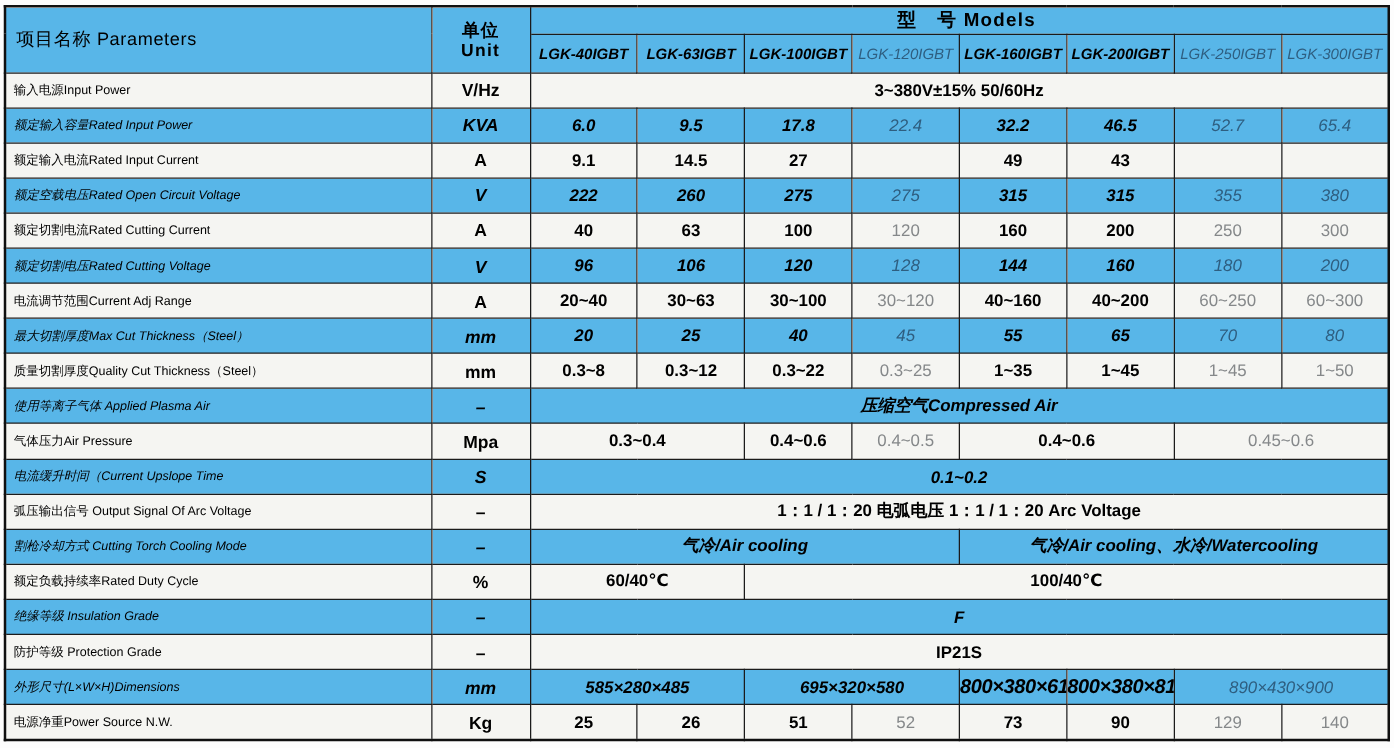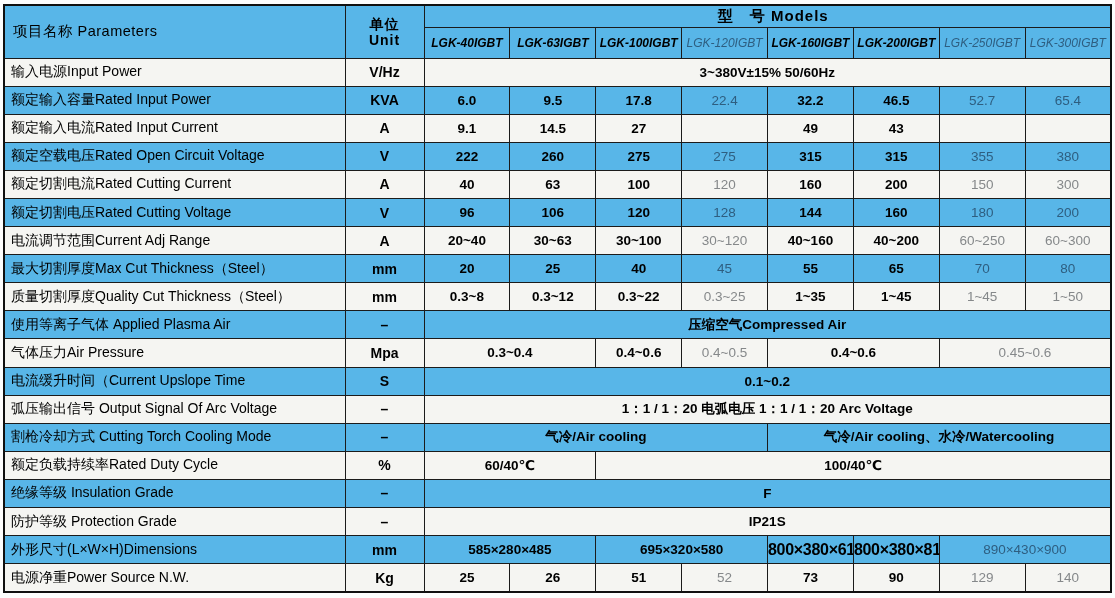--- a/index.html
+++ b/index.html
@@ -13,30 +13,30 @@
   .page{box-sizing:border-box;padding:4px 3px 5px 3px;}
   table.spec{
     border-collapse:collapse;table-layout:fixed;
     width:1109px;height:589px;
     border:2px solid #101010;
     font-family:"Liberation Sans","DejaVu Sans",sans-serif;
     color:#000;
   }
   th,td{border:1px solid var(--border);overflow:hidden;white-space:nowrap;padding:0;}
   thead tr{background:var(--blue);}
-  tr.blue{background:var(--blue);}
+  tr.blue{background:var(--blue);font-style:italic;}
   tr.white{background:var(--white);}
   tr.hrow1{height:22px;}
   tr.hrow2{height:31px;}
   tbody tr{height:28px;}
   th.param-h{text-align:left;padding:5px 8px;font-size:14.5px;font-weight:400;letter-spacing:0.5px;}
   th.unit-h{text-align:center;font-size:14px;font-weight:700;line-height:1.15;letter-spacing:1px;}
   th.models-h{text-align:center;font-size:15px;font-weight:700;letter-spacing:1px;padding-left:12px;}
   th.model{font-size:12px;font-weight:700;font-style:italic;}
-  td.param{text-align:left;padding:0 6px;font-size:14px;font-weight:400;}
+  td.param{text-align:left;padding:0 6px;font-size:10px;font-weight:400;}
   td.unit{text-align:center;font-size:14px;font-weight:700;margin-left:12px;}
   td.val{text-align:center;font-size:13.5px;font-weight:700;}
   td.val.tight{font-size:16px;letter-spacing:-0.3px;}
   .dim{font-weight:400 !important;}
   tr.white .dim{color:var(--dimWhite);}
   tr.blue .dim, thead .dim{color:var(--dimBlue);margin-left:20px;}
 </style>
 </head>
 <body>
 
@@ -118,21 +118,21 @@
         </tr>
         <tr class="white">
           <td class="param">额定切割电流Rated Cutting Current</td>
           <td class="unit">A</td>
           <td class="val">40</td>
           <td class="val">63</td>
           <td class="val">100</td>
           <td class="val dim">120</td>
           <td class="val">160</td>
           <td class="val">200</td>
-          <td class="val dim">150</td>
+          <td class="val dim">250</td>
           <td class="val dim">300</td>
         </tr>
         <tr class="blue">
           <td class="param">额定切割电压Rated Cutting Voltage</td>
           <td class="unit">V</td>
           <td class="val">96</td>
           <td class="val">106</td>
           <td class="val">120</td>
           <td class="val dim">128</td>
           <td class="val">144</td>

